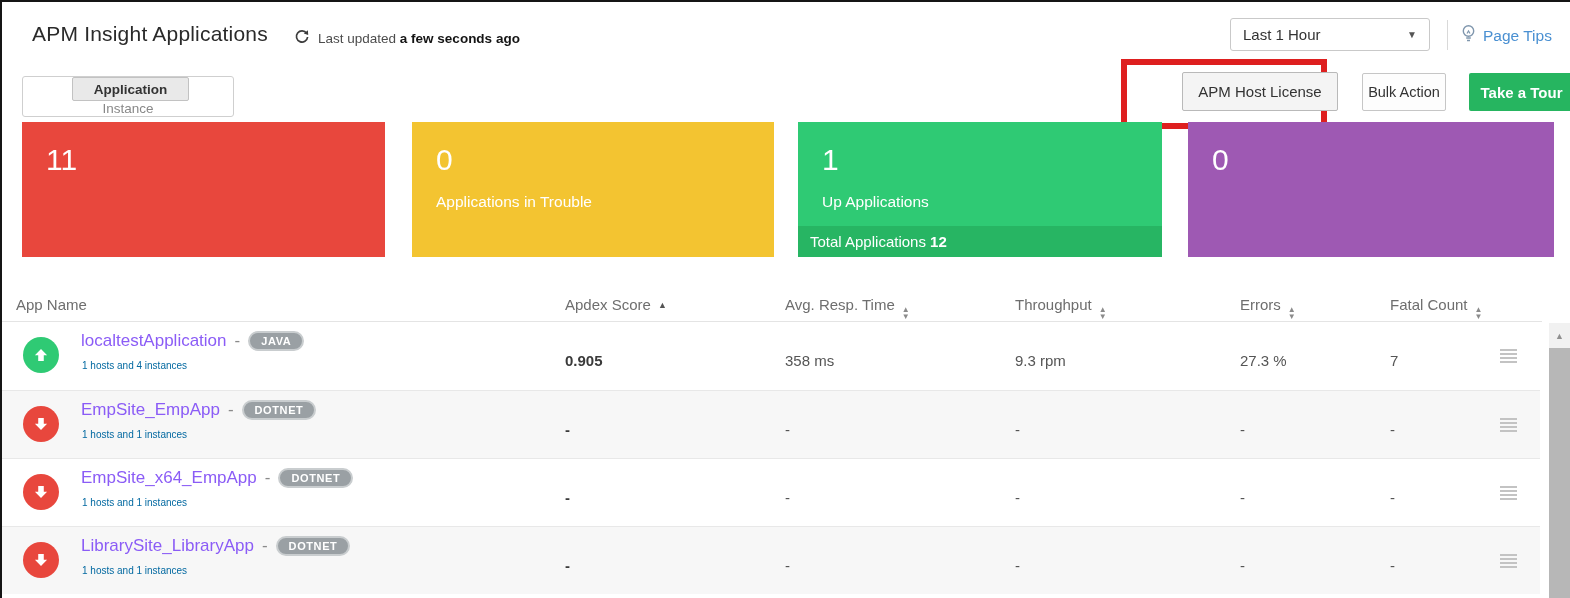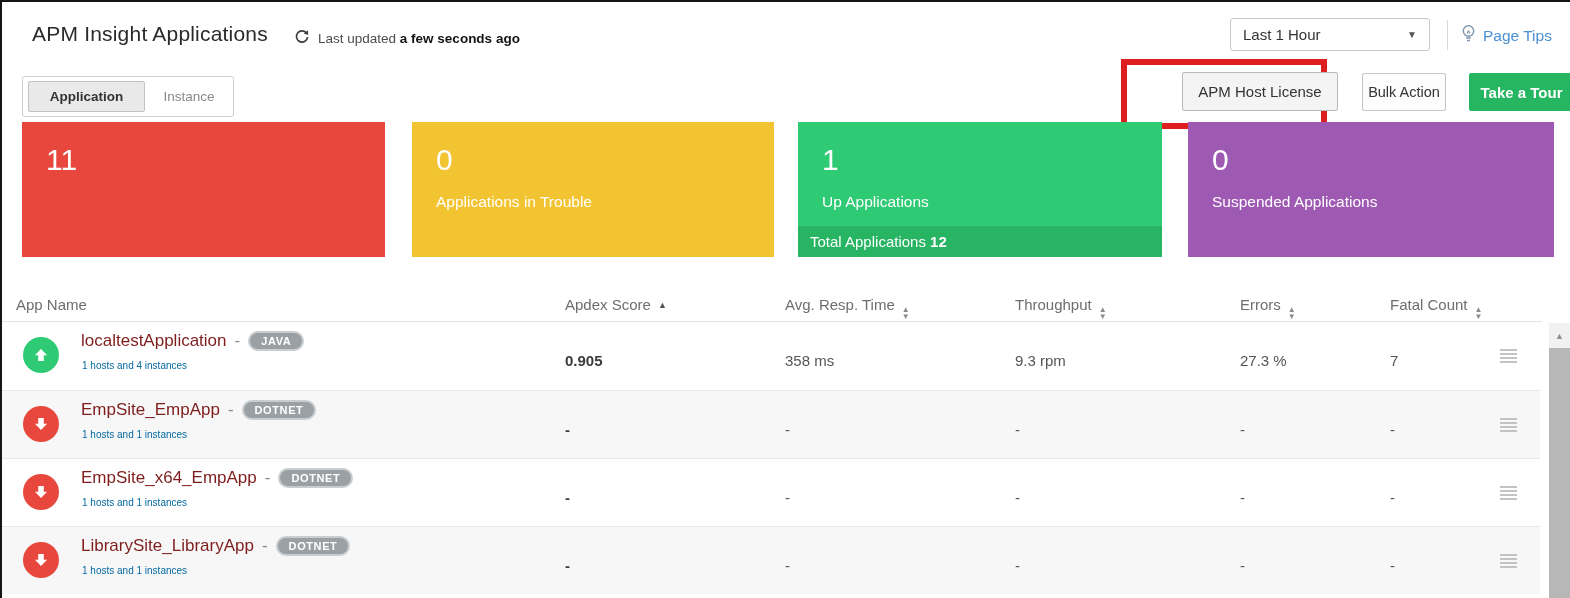--- a/index.html
+++ b/index.html
@@ -16,21 +16,21 @@
   .timerange { position:absolute; left:1228px; top:16px; width:200px; height:33px; border:1px solid #c9c9c9;
                border-radius:3px; background:#fff; font-size:15px; color:#333;
                display:flex; align-items:center; padding:0 12px; cursor:pointer; }
   .timerange .caret { margin-left:auto; font-size:10px; color:#555; }
   .hdr-divider { position:absolute; left:1445px; top:18px; width:1px; height:30px; background:#d9d9d9; }
   .pagetips { position:absolute; left:1458px; top:22px; display:flex; align-items:center; gap:6px;
               font-size:15.5px; color:#4a90d2; cursor:pointer; }
 
   
   .toggle { position:absolute; left:20px; top:74px; width:212px; height:41px; border:1px solid #cfcfcf;
-            border-radius:3px; background:#fff; display:flex; align-items:center; }
+            border-radius:3px; background:#fff; display:flex; align-items:center;flex-direction:column; }
   .toggle .seg-active { margin-left:5px; width:117px; height:31px; background:#e9e9e9; border:1px solid #c2c2c2;
             border-radius:2px; display:flex; align-items:center; justify-content:center;
             font-size:13.5px; font-weight:600; color:#333; cursor:pointer; }
   .toggle .seg { flex:1; text-align:center; font-size:13.5px; color:#888; cursor:pointer; }
 
   .annotation { position:absolute; left:1119px; top:57px; width:206px; height:70px; border:6px solid #de1f1f; }
   .btn { position:absolute; top:71px; height:38px; border-radius:2px; font-size:15px; color:#333;
          display:flex; align-items:center; justify-content:center; cursor:pointer;margin-left:24px; }
   .btn-license { left:1156px; width:156px; top:70px; height:39px; background:#f4f4f4; border:1px solid #b9b9b9; }
   .btn-bulk { left:1336px; width:84px; background:#fdfdfd; border:1px solid #c6c6c6; font-size:14.5px; }
@@ -58,21 +58,21 @@
 
   .rows { position:absolute; left:0; top:320px; width:1538px; }
   .trow { position:relative; height:68px; background:#fff; }
   .trow.alt { background:#f7f7f7; }
   .trow.sep { border-top:1px solid #e8e8e8; }
   .circle { position:absolute; left:21px; top:15px; width:36px; height:36px; border-radius:50%;
             display:flex; align-items:center; justify-content:center; }
   .circle.up { background:#2fca74; }
   .circle.down { background:#e8473d; }
   .nameline { position:absolute; left:79px; top:9px; display:flex; align-items:center; white-space:nowrap; }
-  .applink { font-size:17px; color:#7f1d1d; text-decoration:none; cursor:pointer; }
+  .applink { font-size:17px; color:#8b5cf6; text-decoration:none; cursor:pointer; }
   .dash { margin:0 8px; font-size:17px; color:#8a8a8a; }
   .badge { background:#9aa0a4; border:2px solid #c9cdcf; color:#fff; font-size:11px; font-weight:700;
            letter-spacing:.6px; border-radius:11px; padding:2px 11px; }
   .sub { position:absolute; left:80px; top:38px; font-size:10px; color:#0369a1; }
   .val { position:absolute; top:24px; font-size:15px; color:#555; white-space:nowrap;margin-top:6px; }
   .val.apdex { font-weight:700; color:#3a3a3a; }
   .menu { position:absolute; left:1498px; top:27px; width:17px; height:14px; cursor:pointer;
           background:repeating-linear-gradient(to bottom,#c3c3c3 0 2px,transparent 2px 4px); }
 
   
@@ -134,21 +134,20 @@
   <div class="card card-green">
     <div class="ccount">1</div>
     <div class="clabel">Up Applications</div>
     <div class="cfooter">
       <span>Total Applications</span>
       <b>12</b>
     </div>
   </div>
   <div class="card card-purple">
     <div class="ccount">0</div>
-    <div class="clabel">Suspended Applications</div>
   </div>
 
   <div class="thead">
     <div class="hcell c0">App Name</div>
     <div class="hcell c1">
       <span>Apdex Score</span><span class="sort-asc">▲</span>
     </div>
     <div class="hcell c2">
       <span>Avg. Resp. Time</span><span class="sortboth">
           <i>▲</i>

